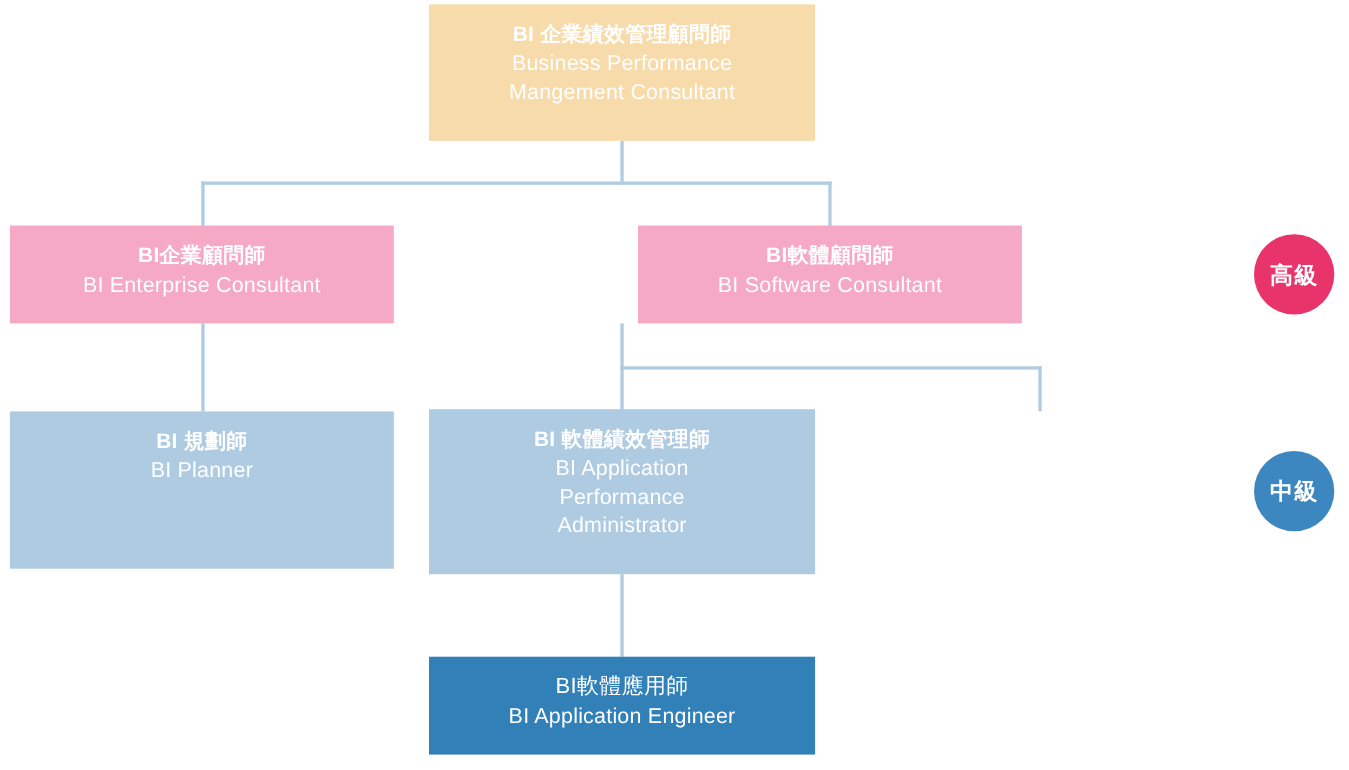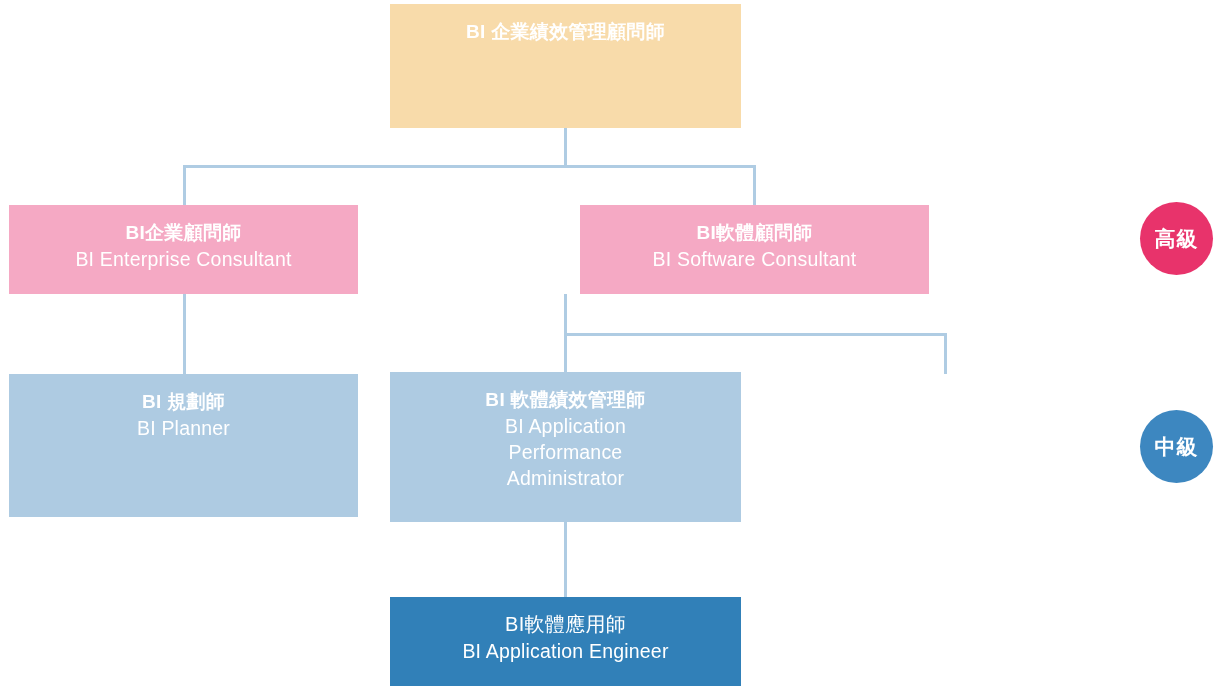--- a/index.html
+++ b/index.html
@@ -87,20 +87,21 @@
 
   <div class="conn conn-v" style="left:564px; top:294px; height:42px;"></div>
   <div class="conn conn-h" style="left:564px; top:333px; width:383px;"></div>
   <div class="conn conn-v" style="left:564px; top:333px; height:41px;"></div>
   <div class="conn conn-v" style="left:944px; top:333px; height:41px;"></div>
 
   <div class="conn conn-v" style="left:564px; top:522px; height:75px;"></div>
 
   <div class="node top" style="left:390px; top:4px; width:351px; height:124px;">
     <div class="zh">BI 企業績效管理顧問師</div>
+    <div class="en" style="max-width:280px;">Business Performance Mangement Consultant</div>
   </div>
 
   <div class="node senior" style="left:9px; top:205px; width:349px; height:89px;">
     <div class="zh">BI企業顧問師</div>
     <div class="en">BI Enterprise Consultant</div>
   </div>
 
   <div class="node senior" style="left:580px; top:205px; width:349px; height:89px;">
     <div class="zh">BI軟體顧問師</div>
     <div class="en">BI Software Consultant</div>
@@ -115,21 +116,21 @@
     <div class="zh">BI 規劃師</div>
     <div class="en">BI Planner</div>
   </div>
 
 
   <div class="node entry" style="left:390px; top:597px; width:351px; height:89px; ">
     <div class="zh">BI軟體應用師</div>
     <div class="en">BI Application Engineer</div>
   </div>
 
-  <div class="badge badge-senior" style="left:1140px; top:202px; width:73px; height:73px;">
+  <div class="badge badge-senior" style="left:1140px; top:213px; width:73px; height:73px;">
     <span>高級</span>
   </div>
 
   <div class="badge badge-mid" style="left:1140px; top:410px; width:73px; height:73px;">
     <span>中級</span>
   </div>
 
 </div>
 
 </body></html>

